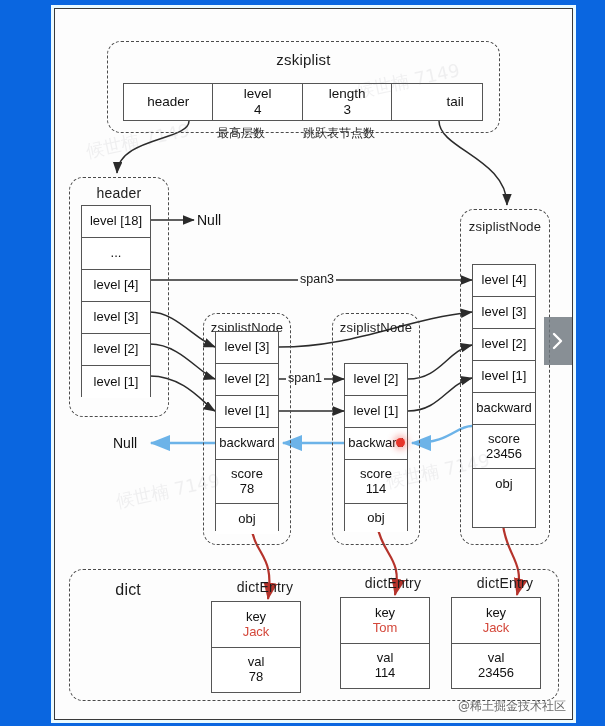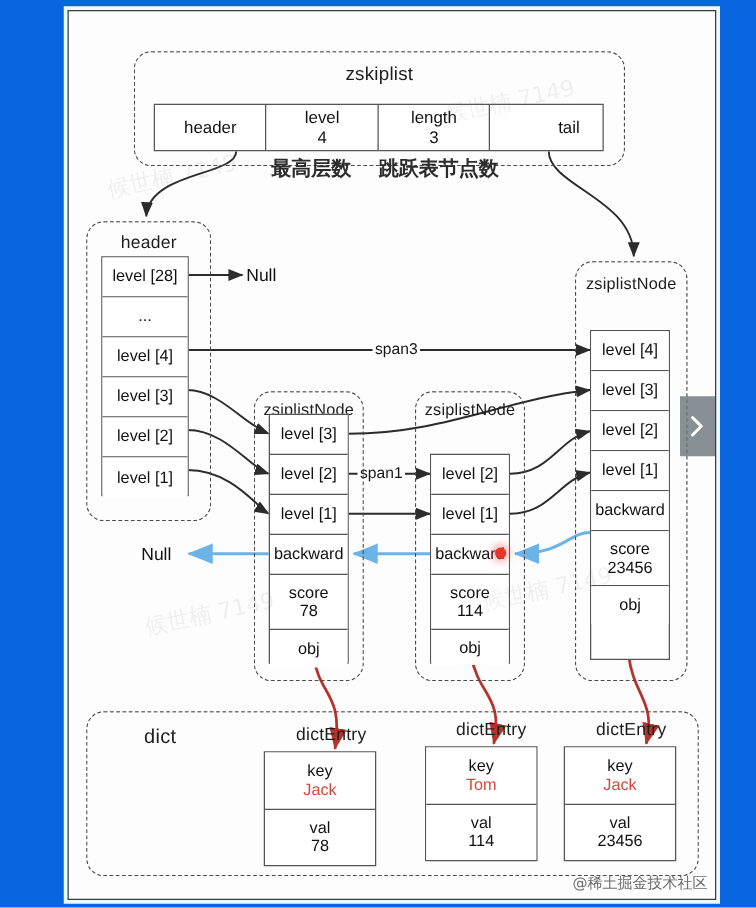--- a/index.html
+++ b/index.html
@@ -41,22 +41,22 @@
 
   
   .hrow{position:absolute;display:flex;border:1.4px solid #555;box-sizing:border-box;background:#fff;}
   .hcell{
     border-right:1.4px solid #555;box-sizing:border-box;
     display:flex;flex-direction:column;align-items:center;justify-content:center;
     font-size:13.5px;color:#111;line-height:1.2;
   }
   .hcell:last-child{border-right:none;}
 
-  .note{position:absolute;font-size:16px;color:#2b2b2b;white-space:nowrap;
-        font-family:"DejaVu Sans","Liberation Sans",sans-serif;font-weight:bold;}
+  .note{position:absolute;font-size:12px;color:#2b2b2b;white-space:nowrap;
+        font-family:"DejaVu Sans","Liberation Sans",sans-serif;}
   .lbl{position:absolute;font-size:12.5px;color:#161616;white-space:nowrap;background:#fdfdfd;padding:0 2px;}
   .nulltxt{position:absolute;font-size:14px;color:#111;}
 
   .keyred{color:#d4483b;}
   .reddot{
     position:absolute;width:9px;height:9px;border-radius:50%;
     background:#e8342a;box-shadow:0 0 6px 3px rgba(232,52,42,.35);
   }
 
   
@@ -157,21 +157,21 @@
         </div>
       </div>
 
       <div class="note" style="left:162px;top:116px;">最高层数</div>
       <div class="note" style="left:248px;top:116px;">跳跃表节点数</div>
 
       <div class="group" style="left:14px;top:168px;width:100px;height:240px;"></div>
       <div class="grp-title" style="left:14px;top:176px;width:100px;font-size:14px;">header</div>
 
       <div class="fieldbox" style="left:26px;top:196px;width:70px;height:192px;">
-        <div class="cell" style="height:32px;">level [28]</div>
+        <div class="cell" style="height:32px;">level [18]</div>
         <div class="cell" style="height:32px;">...</div>
         <div class="cell" style="height:32px;">level [4]</div>
         <div class="cell" style="height:32px;">level [3]</div>
         <div class="cell" style="height:32px;">level [2]</div>
         <div class="cell" style="height:32px;">level [1]</div>
       </div>
 
       <div class="nulltxt" style="left:142px;top:203px;">Null</div>
       <div class="nulltxt" style="left:58px;top:426px;">Null</div>
 

